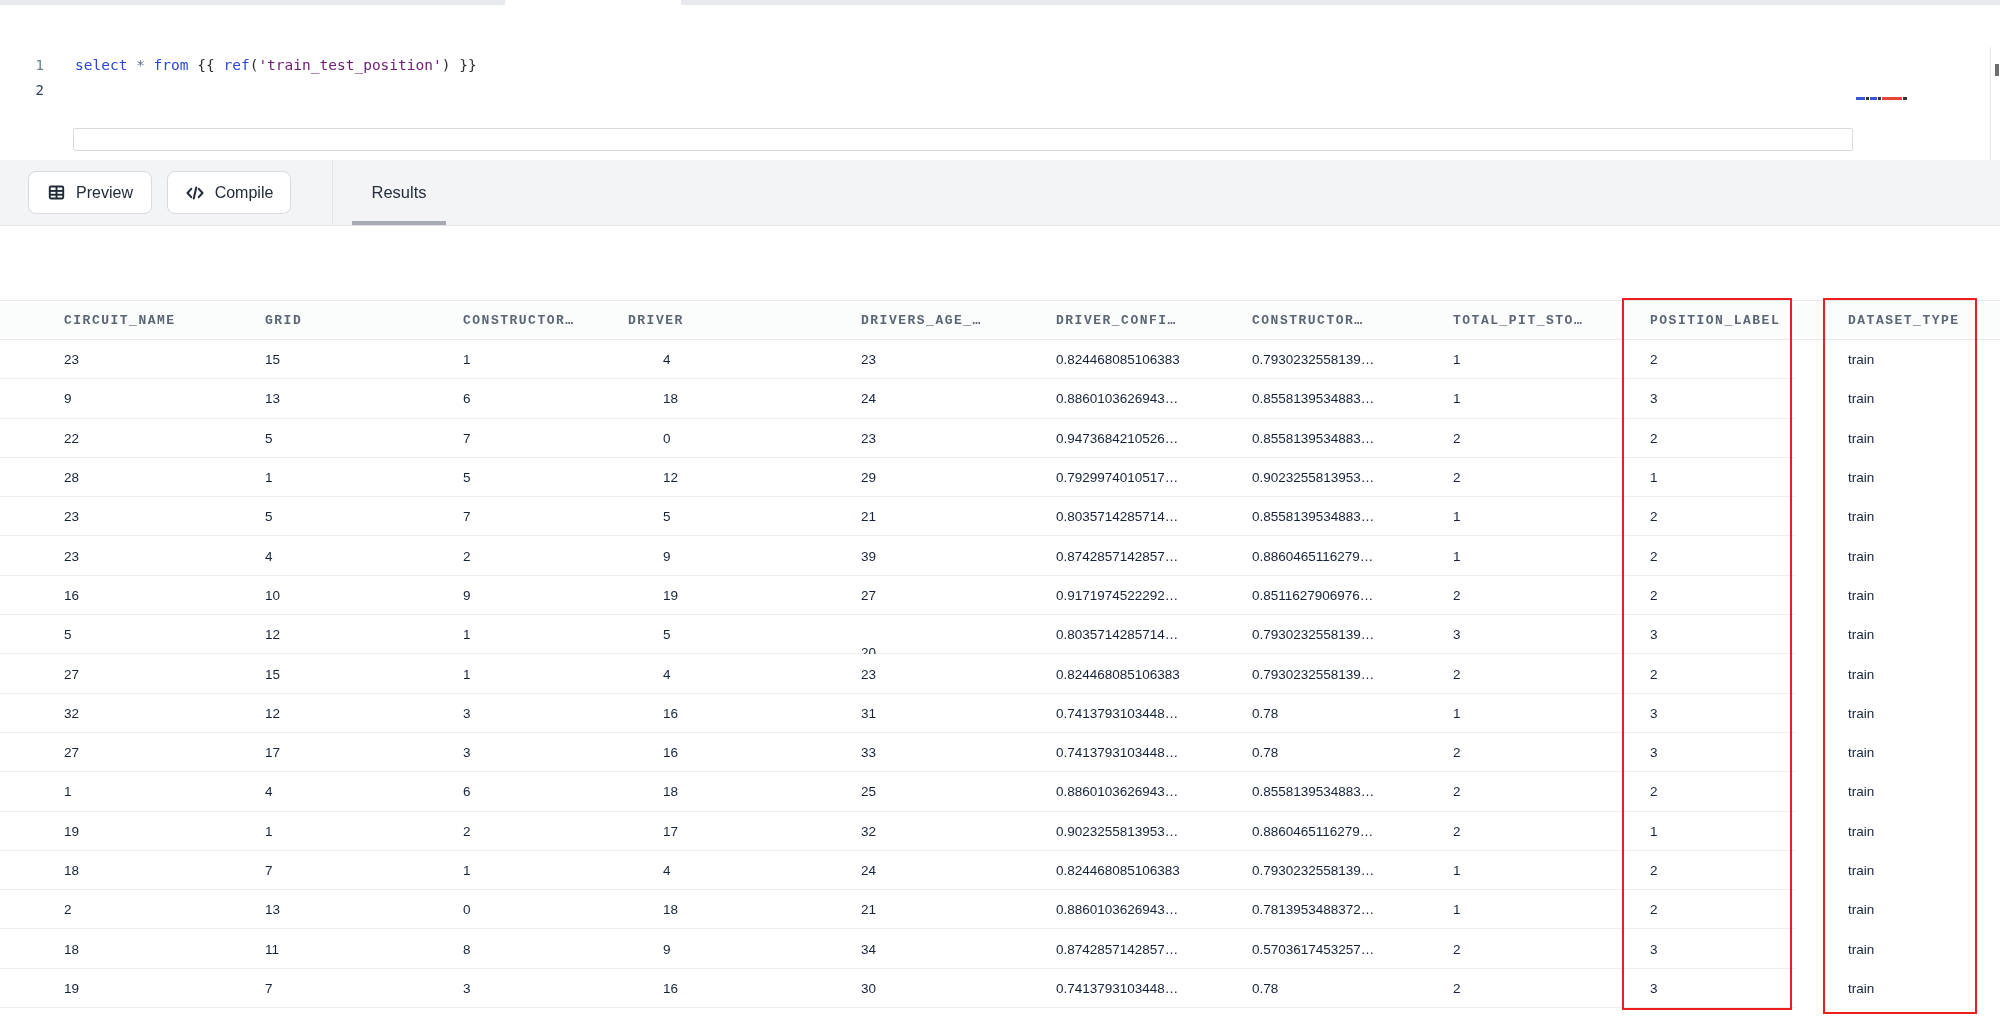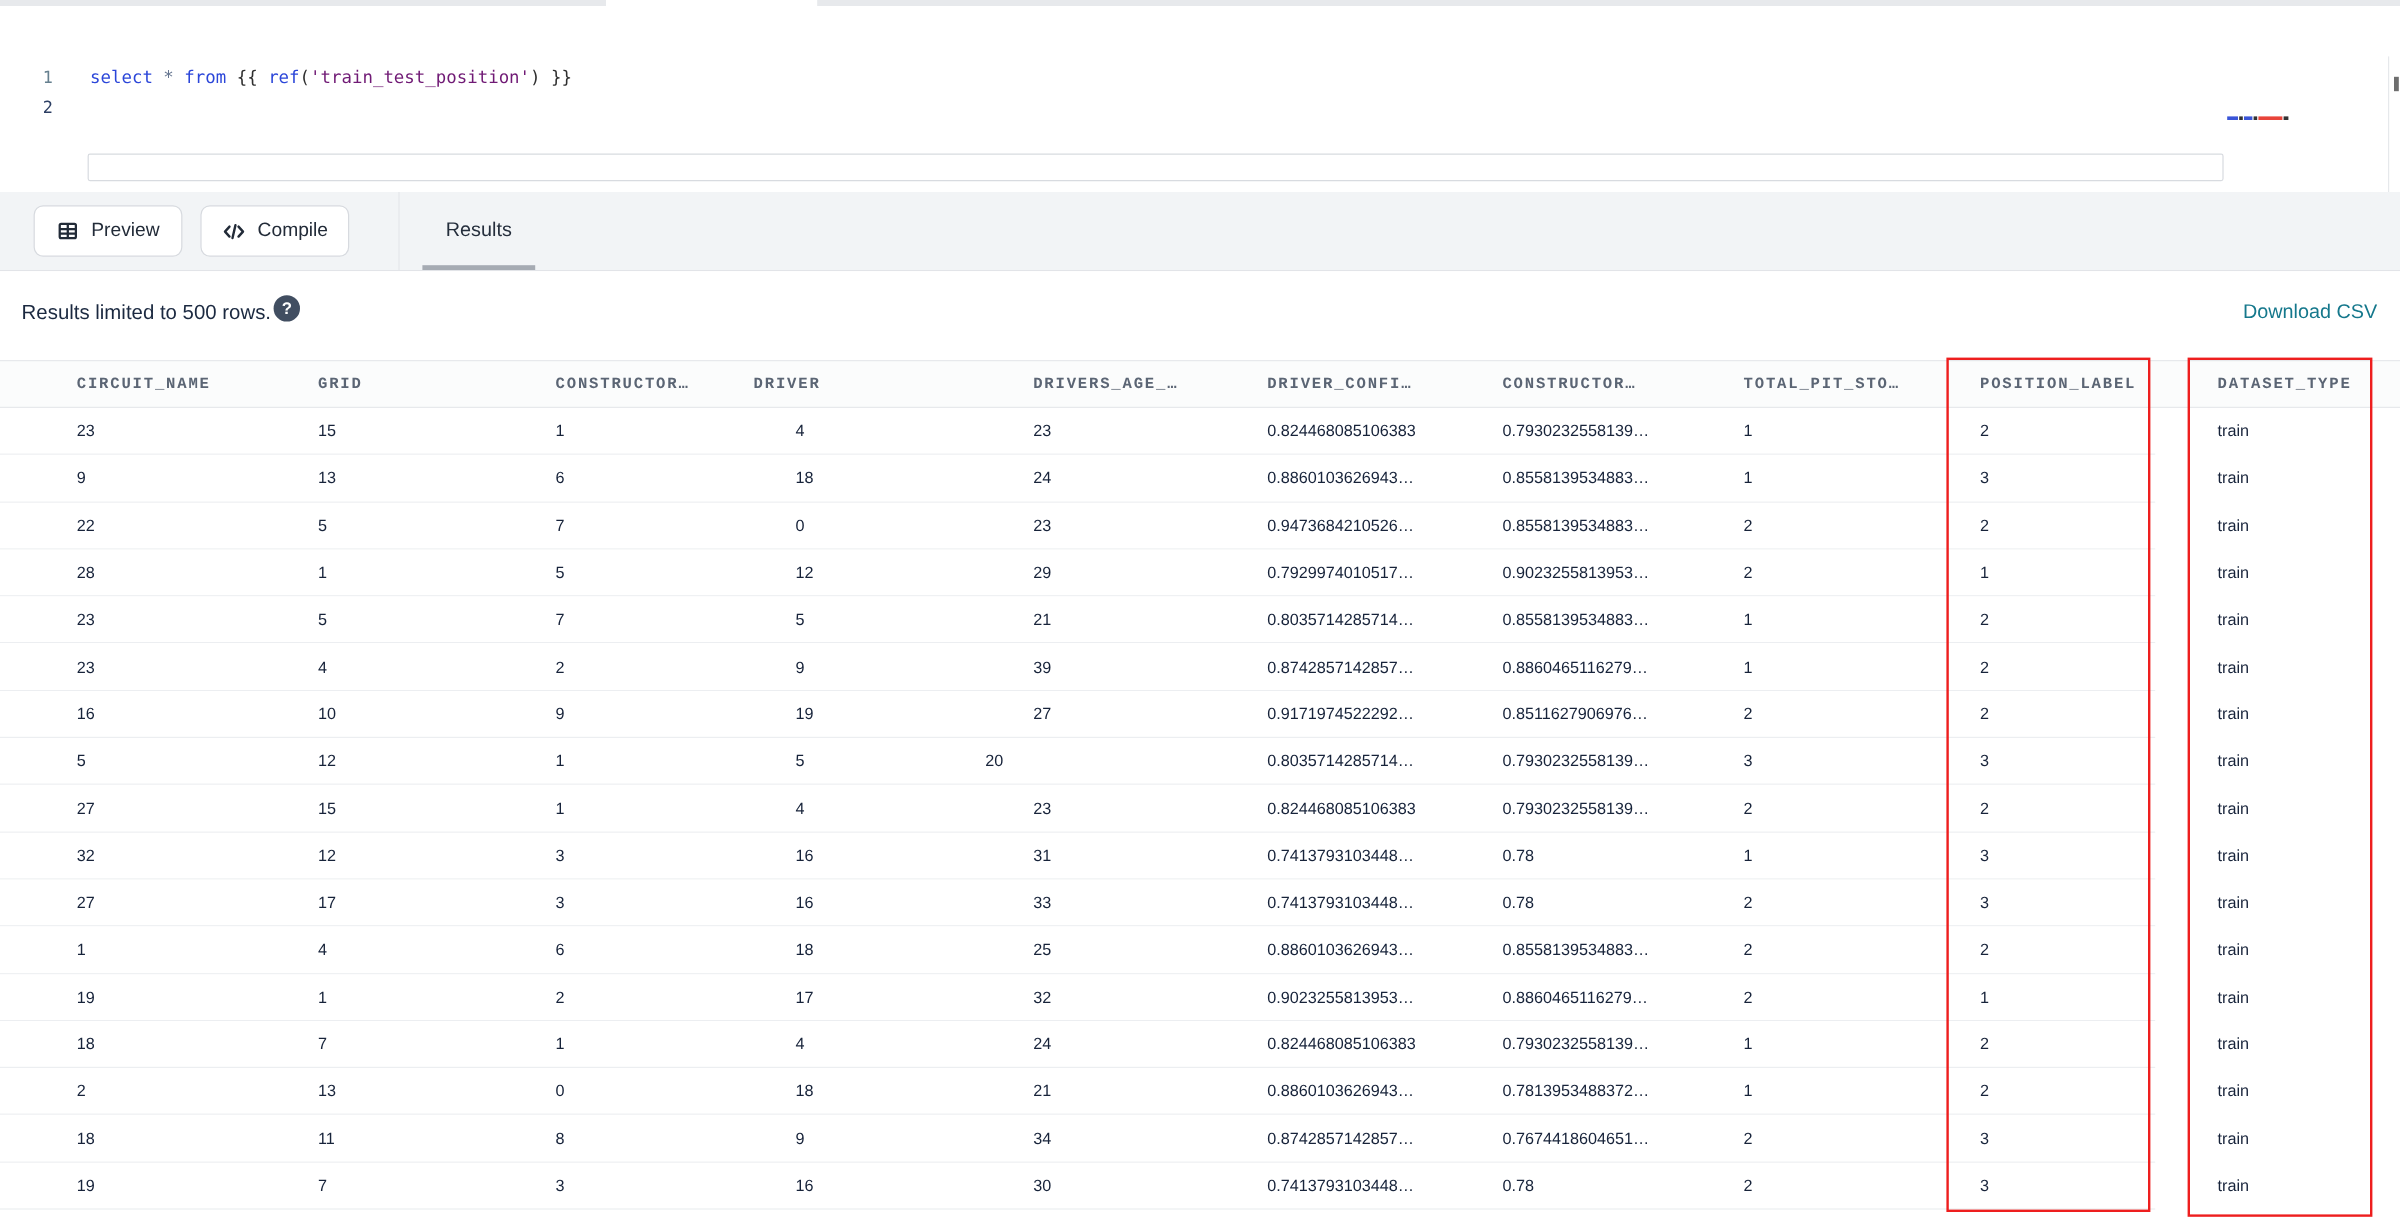--- a/index.html
+++ b/index.html
@@ -132,25 +132,20 @@
         <line x1="13.5" y1="5.5" x2="10.5" y2="18.5"></line>
       </svg>
       <span>Compile</span>
     </button>
     <div class="tab tab-results">
       <span>Results</span>
     </div>
     <div class="tab-underline"></div>
   </div>
 
-  <div class="results-info">
-    <span class="limit-text">Results limited to 500 rows.</span>
-    <span class="help">?</span>
-    <a class="download">Download CSV</a>
-  </div>
 
   <div class="thead">
       <span class="hcell" style="left: 64px;">CIRCUIT_NAME</span>
       <span class="hcell" style="left: 265px;">GRID</span>
       <span class="hcell" style="left: 463px;">CONSTRUCTOR…</span>
       <span class="hcell" style="left: 628px;">DRIVER</span>
       <span class="hcell" style="left: 861px;">DRIVERS_AGE_…</span>
       <span class="hcell" style="left: 1056px;">DRIVER_CONFI…</span>
       <span class="hcell" style="left: 1252px;">CONSTRUCTOR…</span>
       <span class="hcell" style="left: 1453px;">TOTAL_PIT_STO…</span>
@@ -240,21 +235,21 @@
         <span class="tcell" style="left: 1252px;">0.8511627906976…</span>
         <span class="tcell" style="left: 1453px;">2</span>
         <span class="tcell" style="left: 1650px;">2</span>
         <span class="tcell" style="left: 1848px;">train</span>
       </div>
       <div class="trow">
         <span class="tcell" style="left: 64px;">5</span>
         <span class="tcell" style="left: 265px;">12</span>
         <span class="tcell" style="left: 463px;">1</span>
         <span class="tcell" style="left: 663px;">5</span>
-        <span class="tcell" style="left: 821px;">20</span>
+        <span class="tcell" style="left: 861px; margin-top: 18px;">20</span>
         <span class="tcell" style="left: 1056px;">0.8035714285714…</span>
         <span class="tcell" style="left: 1252px;">0.7930232558139…</span>
         <span class="tcell" style="left: 1453px;">3</span>
         <span class="tcell" style="left: 1650px;">3</span>
         <span class="tcell" style="left: 1848px;">train</span>
       </div>
       <div class="trow">
         <span class="tcell" style="left: 64px;">27</span>
         <span class="tcell" style="left: 265px;">15</span>
         <span class="tcell" style="left: 463px;">1</span>
@@ -338,21 +333,21 @@
         <span class="tcell" style="left: 1650px;">2</span>
         <span class="tcell" style="left: 1848px;">train</span>
       </div>
       <div class="trow">
         <span class="tcell" style="left: 64px;">18</span>
         <span class="tcell" style="left: 265px;">11</span>
         <span class="tcell" style="left: 463px;">8</span>
         <span class="tcell" style="left: 663px;">9</span>
         <span class="tcell" style="left: 861px;">34</span>
         <span class="tcell" style="left: 1056px;">0.8742857142857…</span>
-        <span class="tcell" style="left: 1252px;">0.7674418604651…</span>
+        <span class="tcell" style="left: 1252px;">0.5703617453257…</span>
         <span class="tcell" style="left: 1453px;">2</span>
         <span class="tcell" style="left: 1650px;">3</span>
         <span class="tcell" style="left: 1848px;">train</span>
       </div>
       <div class="trow">
         <span class="tcell" style="left: 64px;">19</span>
         <span class="tcell" style="left: 265px;">7</span>
         <span class="tcell" style="left: 463px;">3</span>
         <span class="tcell" style="left: 663px;">16</span>
         <span class="tcell" style="left: 861px;">30</span>

